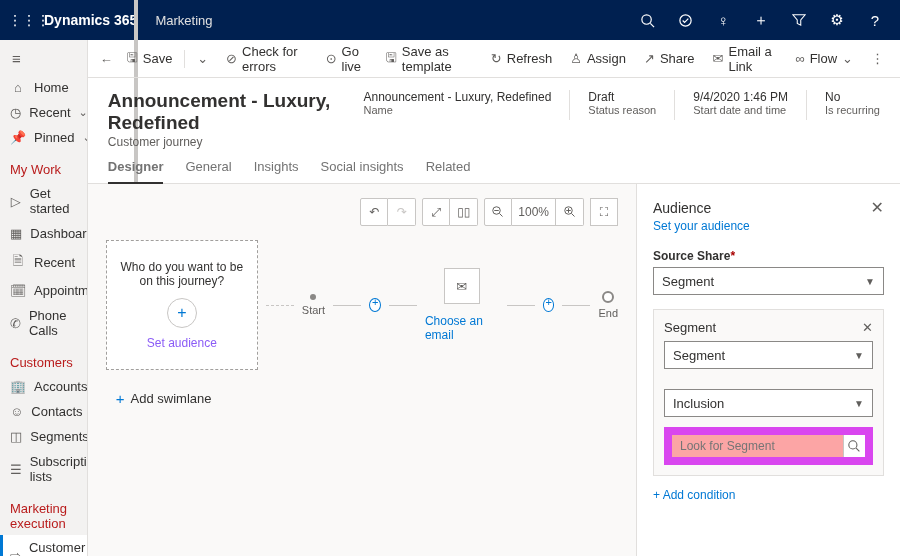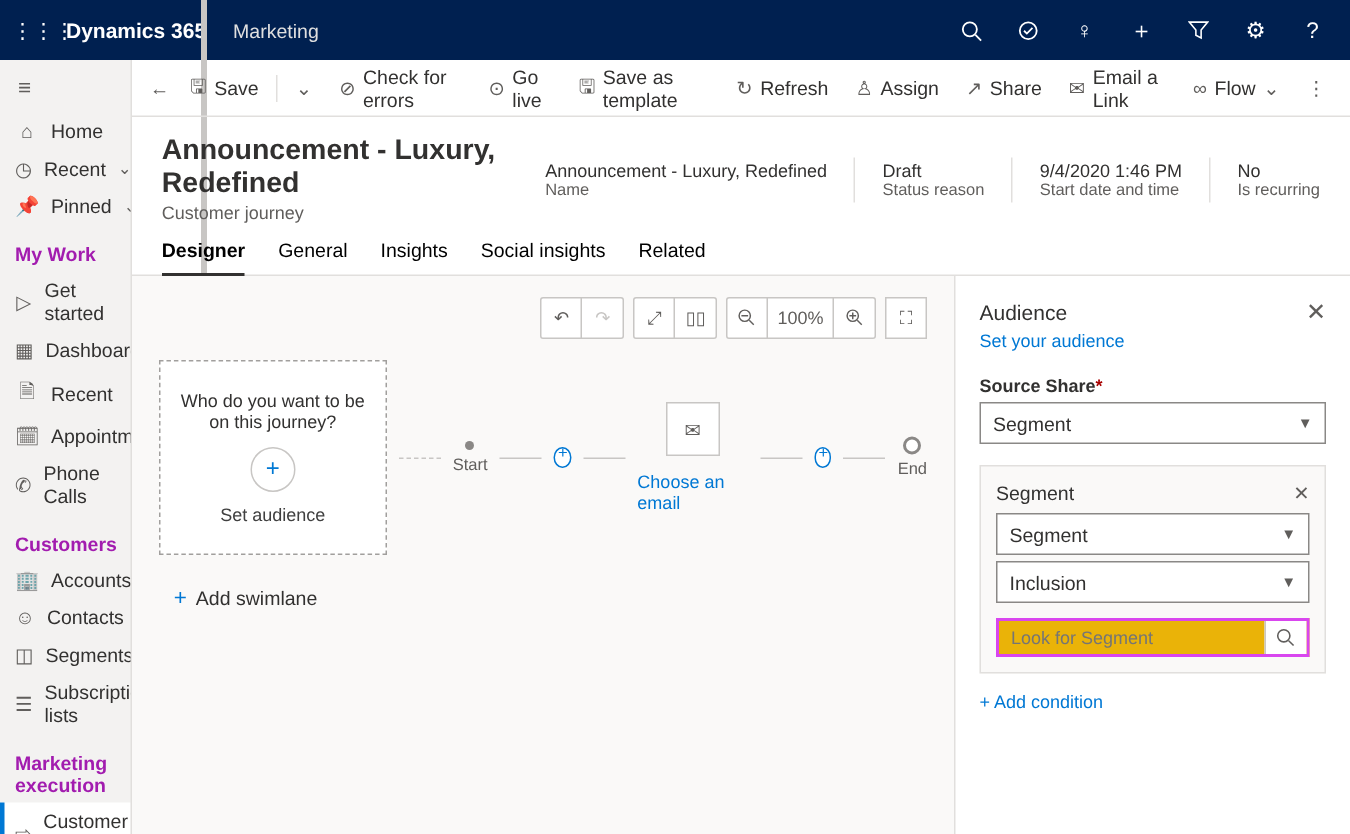--- a/index.html
+++ b/index.html
@@ -11,55 +11,55 @@
 .top-spacer{flex:1}
 .top-icons{display:flex;gap:4px}
 .top-icons .ti{width:34px;height:40px;display:flex;align-items:center;justify-content:center;font-size:15px;color:#fff}
 .shell{display:flex;height:516px}
 .leftnav{width:138px;background:#f3f2f1;border-right:1px solid #e1dfdd;padding:6px 0;overflow:hidden;position:relative}
 .hamb{padding:4px 12px 8px;font-size:15px;color:#605e5c}
 .ni{display:flex;align-items:center;padding:5px 10px;gap:8px;color:#323130;font-size:13px;cursor:pointer}
 .ni .ic{width:16px;text-align:center;color:#605e5c;font-size:13px}
 .ni .chev{margin-left:auto;color:#605e5c;font-size:11px}
 .ni.active{background:#fff;border-left:3px solid #0078d4;padding-left:7px}
-.sect{padding:12px 10px 4px;font-weight:700;font-size:13px;color:#a21caf}
+.sect{padding:12px 10px 4px;font-weight:400;font-size:13px;color:#b91c1c}
 .main{flex:1;display:flex;flex-direction:column;position:relative}
 .scrolltrack{position:absolute;left:134px;top:0;width:4px;height:516px;background:#e1dfdd}
 .scrollthumb{position:absolute;left:134px;top:0;width:4px;height:210px;background:#c8c6c4}
 .cmdbar{height:38px;display:flex;align-items:center;border-bottom:1px solid #e1dfdd;padding:0 8px;gap:2px;font-size:13px}
 .back{width:28px;text-align:center;color:#605e5c}
 .cmd{display:flex;align-items:center;gap:5px;padding:0 8px;color:#323130;cursor:pointer}
 .cmd .ci{color:#605e5c;font-size:13px}
 .cmd-sep{width:1px;height:18px;background:#e1dfdd;margin:0 2px}
-.header{padding:12px 20px 0;display:flex;gap:18px;align-items:center}
+.header{padding:12px 20px 0;display:flex;gap:18px;align-items:flex-start}
 .h-left{flex:1}
 .h-title{font-size:19px;font-weight:600}
 .h-sub{font-size:12px;color:#605e5c;margin-top:1px}
 .h-field{font-size:12px}
 .h-field .fv{color:#323130}
 .h-field .fl{color:#605e5c;font-size:11px}
 .h-sep{width:1px;height:30px;background:#e1dfdd}
 .tabs{display:flex;gap:22px;padding:10px 20px 0;border-bottom:1px solid #e1dfdd}
-.tab{padding-bottom:8px;font-size:13px;color:#000000;cursor:pointer}
+.tab{padding-bottom:8px;font-size:13px;color:#737373;cursor:pointer}
 .tab.active{font-weight:600;border-bottom:2px solid #323130;margin-bottom:-1px}
 .workspace{flex:1;display:flex;background:#faf9f8}
 .canvas{flex:1;padding:14px 18px;position:relative}
 .ctrlbar{display:flex;gap:6px;justify-content:flex-end;margin-bottom:14px}
 .cbtn{width:28px;height:28px;border:1px solid #c8c6c4;background:#fff;display:flex;align-items:center;justify-content:center;font-size:12px;color:#605e5c}
 .cbtn.wide{width:auto;padding:0 6px;gap:3px}
 .cgrp{display:flex}
 .cgrp .cbtn{border-radius:0}
 .cgrp .cbtn:first-child{border-top-left-radius:2px;border-bottom-left-radius:2px}
 .cgrp .cbtn:last-child{border-top-right-radius:2px;border-bottom-right-radius:2px}
 .cgrp .cbtn:not(:first-child){border-left:none}
 .journey{display:flex;align-items:center;gap:8px;margin-top:12px}
 .startbox{width:180px;height:130px;border:1.5px dashed #a19f9d;background:#fff;display:flex;flex-direction:column;align-items:center;justify-content:center;padding:12px;text-align:center}
 .startbox .q{font-size:12px;color:#323130;margin-bottom:10px}
 .plusbtn{width:30px;height:30px;border-radius:50%;border:1px solid #c8c6c4;display:flex;align-items:center;justify-content:center;color:#0078d4;font-size:16px;background:#fff}
-.setaud{color:#404040;font-size:12px;margin-top:8px}
+.setaud{color:#8b5cf6;font-size:12px;margin-top:8px}
 .node-col{display:flex;flex-direction:column;align-items:center;gap:4px}
 .dash{flex:0 0 28px;border-top:1.5px dashed #c8c6c4;height:0}
 .solid{flex:0 0 28px;border-top:1.5px solid #c8c6c4;height:0}
 .dot{width:14px;height:14px;border:1.5px solid #0078d4;border-radius:50%;background:#fff;position:relative}
 .dot::after{content:"+";position:absolute;top:-3px;left:2px;color:#0078d4;font-size:11px}
 .enddot{width:12px;height:12px;border:2px solid #8a8886;border-radius:50%;background:#fff}
 .nodelabel{font-size:11px;color:#605e5c}
 .emailnode{width:36px;height:36px;border:1px solid #c8c6c4;background:#fff;display:flex;align-items:center;justify-content:center;color:#605e5c}
 .choose{color:#0078d4;font-size:12px;margin-top:6px}
 .addswim{display:flex;align-items:center;gap:6px;color:#323130;font-size:13px;margin-top:20px;margin-left:10px}
@@ -67,21 +67,21 @@
 .panel{width:264px;background:#fff;border-left:1px solid #e1dfdd;padding:14px 16px;font-size:13px}
 .p-head{display:flex;justify-content:space-between;align-items:center}
 .p-title{font-weight:400;font-size:14px}
 .p-sub{color:#0078d4;font-size:12px;margin-top:2px}
 .p-label{font-weight:600;margin-top:16px;font-size:12px}
 .req{color:#a80000}
 .sel{width:100%;height:28px;border:1px solid #8a8886;background:#fff;padding:0 8px;margin-top:4px;display:flex;align-items:center;justify-content:space-between;font-size:13px;color:#323130}
 .sel .dd{color:#605e5c;font-size:10px}
 .segbox{border:1px solid #e1dfdd;background:#faf9f8;padding:10px;margin-top:14px}
 .seg-h{display:flex;justify-content:space-between;font-size:13px;margin-bottom:6px}
-.searchwrap{display:flex;margin-top:10px;border:2px solid #d946ef;background:#eab308}
+.searchwrap{display:flex;margin-top:10px;border:8px solid #d946ef;background:#fca5a5}
 .searchwrap input{flex:1;border:none;background:transparent;padding:4px 8px;font-size:12px;outline:none;color:#605e5c}
 .searchwrap .sbtn{width:28px;border-left:1px solid #c8c6c4;display:flex;align-items:center;justify-content:center;color:#605e5c;background:#fff}
 .addcond{color:#0078d4;font-size:12px;margin-top:12px;display:inline-block}
 svg{display:block}
 </style>
 </head>
 <body>
 
 <div class="topbar">
   <div class="waffle">⋮⋮⋮</div>
@@ -340,21 +340,21 @@
 
         <div class="segbox">
           <div class="seg-h">
               <span>Segment</span>
               <span style="color:#605e5c">✕</span>
             </div>
           <div class="sel">
               <span>Segment</span>
               <span class="dd">▼</span>
             </div>
-          <div class="sel" style="margin-top:4px">
+          <div class="sel" style="margin-top:20px">
               <span>Inclusion</span>
               <span class="dd">▼</span>
             </div>
           <div class="searchwrap">
             <input placeholder="Look for Segment" style="">
             <div class="sbtn">
                 <svg width="13" height="13" viewBox="0 0 16 16">
                   <circle cx="6" cy="6" r="5" fill="none" stroke="#605e5c" stroke-width="1.3"></circle>
                   <line x1="10" y1="10" x2="14" y2="14" stroke="#605e5c" stroke-width="1.3"></line>
                 </svg>

